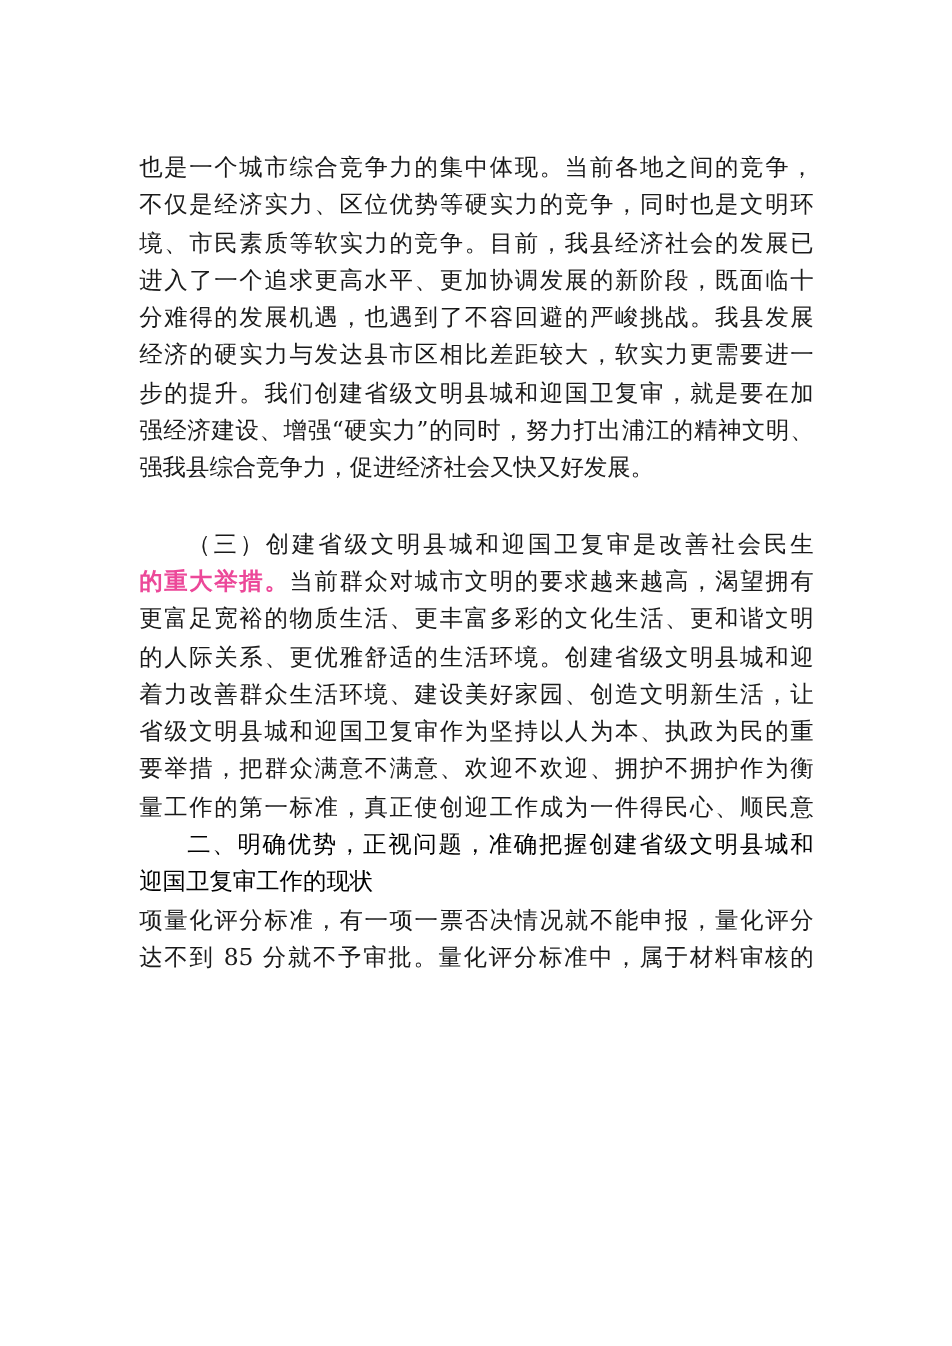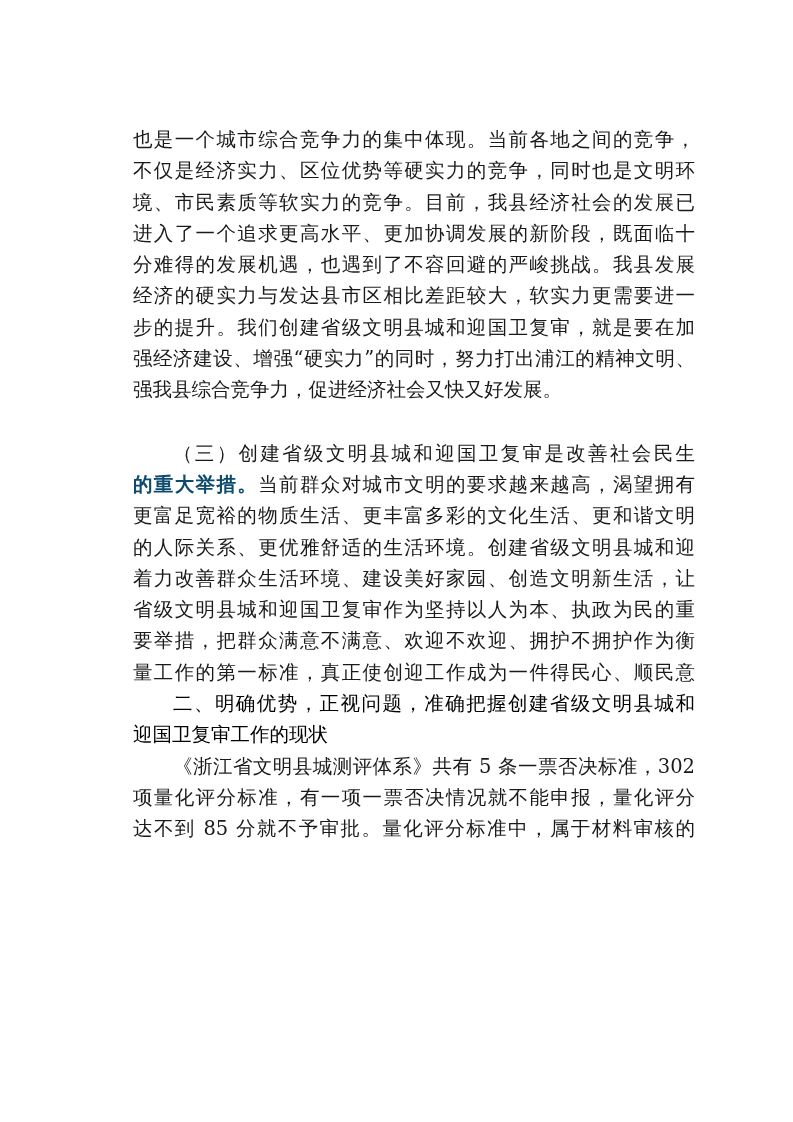--- a/index.html
+++ b/index.html
@@ -10,21 +10,21 @@
     body {
       width: 793px;
       height: 1122px;
       position: relative;
       overflow: hidden;
       color: #1a1a1a;
       font-family: "DejaVu Serif", "Liberation Serif", serif;
     }
     .page {
       position: absolute;
-      left: 133px;
+      left: 116px;
       top: 124px;
       width: 562px;
     }
     .line {
       display: block;
       height: 31.3px;
       line-height: 31.3px;
       font-size: 19.5px;
       white-space: nowrap;
       text-align: justify;
@@ -43,21 +43,21 @@
       font-weight: normal;
       margin-top: 32px;
     }
     .h2 {
       font-family: "DejaVu Sans", "Liberation Sans", sans-serif;
       font-weight: 500;
       color: #000000;
     }
     .inline-bold {
       font-weight: bold;
-      color: #0c4a6e;
+      color: #ec4899;
     }
   </style>
 </head>
 <body>
 
 <div class="page">
 
   <div>
     <span class="line">也是一个城市综合竞争力的集中体现。当前各地之间的竞争，</span>
     <span class="line">不仅是经济实力、区位优势等硬实力的竞争，同时也是文明环</span>
@@ -80,18 +80,17 @@
     <span class="line">要举措，把群众满意不满意、欢迎不欢迎、拥护不拥护作为衡</span>
     <span class="line">量工作的第一标准，真正使创迎工作成为一件得民心、顺民意</span>
   </div>
 
   <div>
     <span class="line indent h2">二、明确优势，正视问题，准确把握创建省级文明县城和</span>
     <span class="line last h2">迎国卫复审工作的现状</span>
   </div>
 
   <div>
-    <span class="line indent">《浙江省文明县城测评体系》共有 5 条一票否决标准，302</span>
     <span class="line">项量化评分标准，有一项一票否决情况就不能申报，量化评分</span>
     <span class="line">达不到 85 分就不予审批。量化评分标准中，属于材料审核的</span>
   </div>
 
 </div>
 
 </body></html>

